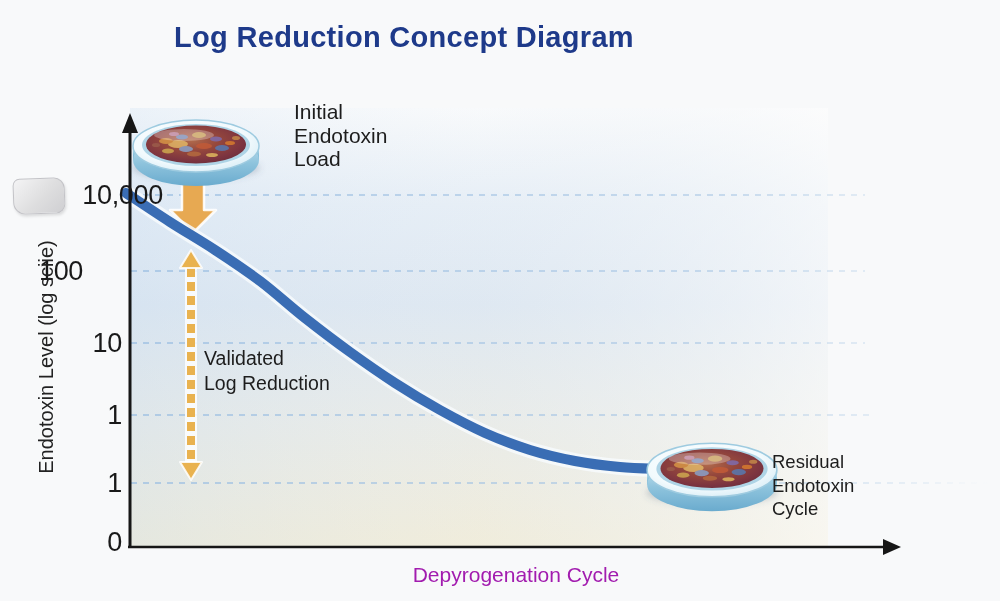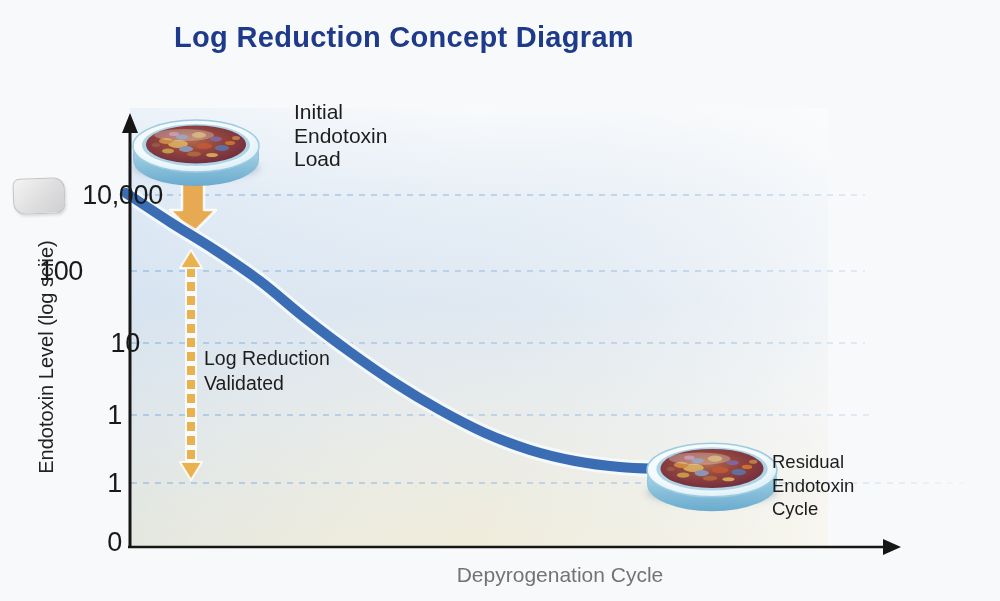--- a/index.html
+++ b/index.html
@@ -31,21 +31,21 @@
     box-shadow:1px 2px 3px rgba(0,0,0,.12);
   }
   .y-label{
     position:absolute;left:46px;top:357px;
     transform:translate(-50%,-50%) rotate(-90deg);
     font-size:20px;white-space:nowrap;color:#222;
   }
   .x-label{
     position:absolute;left:516px;top:563px;
     transform:translateX(-50%);
-    font-size:21px;color:#737373;white-space:nowrap;margin-left:44px;
+    font-size:21px;color:#a21caf;white-space:nowrap;
   }
   .ann{position:absolute;font-size:19px;line-height:23.5px;color:#1d1d1d;white-space:nowrap;}
   .ann-initial{left:250px;top:100px;font-size:21px;margin-left:44px;}
   .ann-validated{left:204px;top:346px;font-size:19.5px;line-height:24.5px;}
   .ann-residual{left:772px;top:450px;font-size:18.5px;}
   .grid{stroke:url(#gridFade);stroke-width:1.6;stroke-dasharray:6 6;fill:none;}
 </style>
 </head>
 <body>
 
@@ -164,38 +164,38 @@
     </g>
   </svg>
 
   <div class="title">Log Reduction Concept Diagram</div>
 
   <div class="scroll-artifact"></div>
 
   <div id="yticks">
       <div class="ytick" style="top: 179px; margin-left: 41px;">10,000</div>
       <div class="ytick" style="top: 255px; text-align: center;">100</div>
-      <div class="ytick" style="top: 327px; padding-left: 18px;">10</div>
+      <div class="ytick" style="top: 327px;">10</div>
       <div class="ytick" style="top: 399px;">1</div>
       <div class="ytick" style="top: 467px;">1</div>
       <div class="ytick" style="top: 526px;">0</div>
     </div>
 
   <div class="y-label">Endotoxin Level (log sciie)</div>
   <div class="x-label">Depyrogenation Cycle</div>
 
   <div class="ann ann-initial">
     <div>Initial</div>
     <div>Endotoxin</div>
     <div>Load</div>
   </div>
 
   <div class="ann ann-validated">
+    <div>Validated</div>
     <div>Log Reduction</div>
-    <div>Validated</div>
   </div>
 
   <div class="ann ann-residual">
     <div>Residual</div>
     <div>Endotoxin</div>
     <div>Cycle</div>
   </div>
 
 </div>
 

